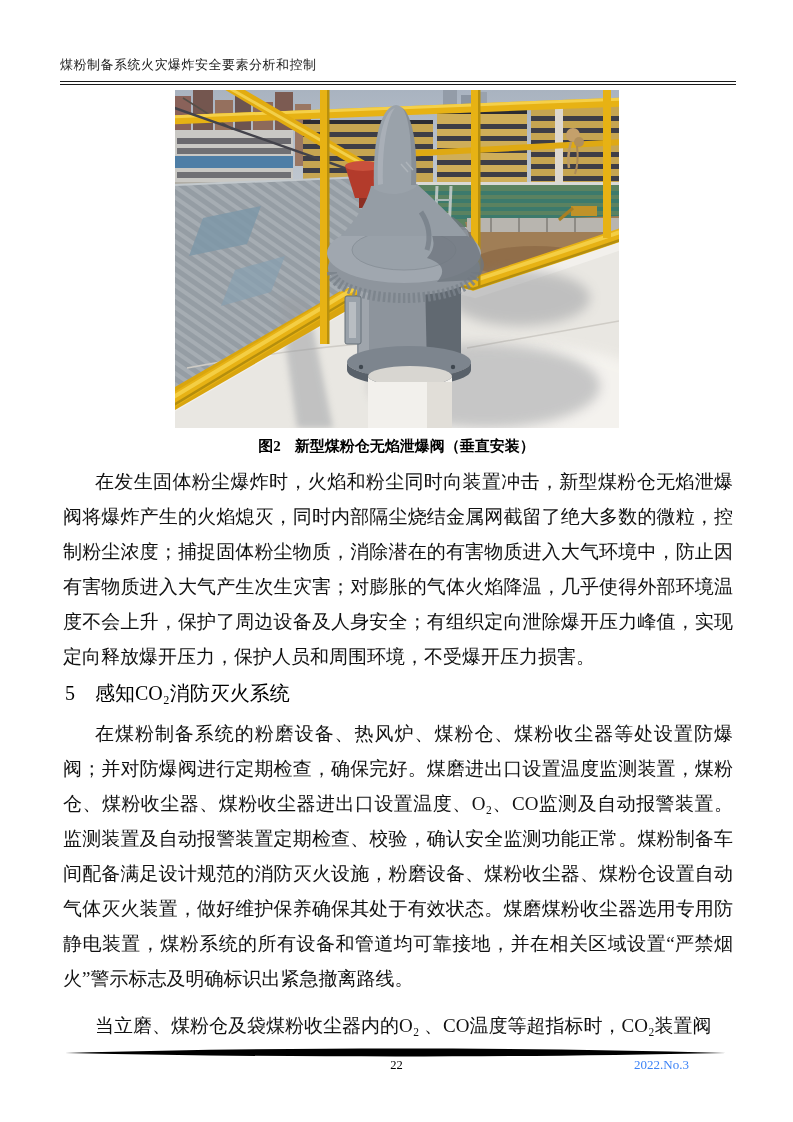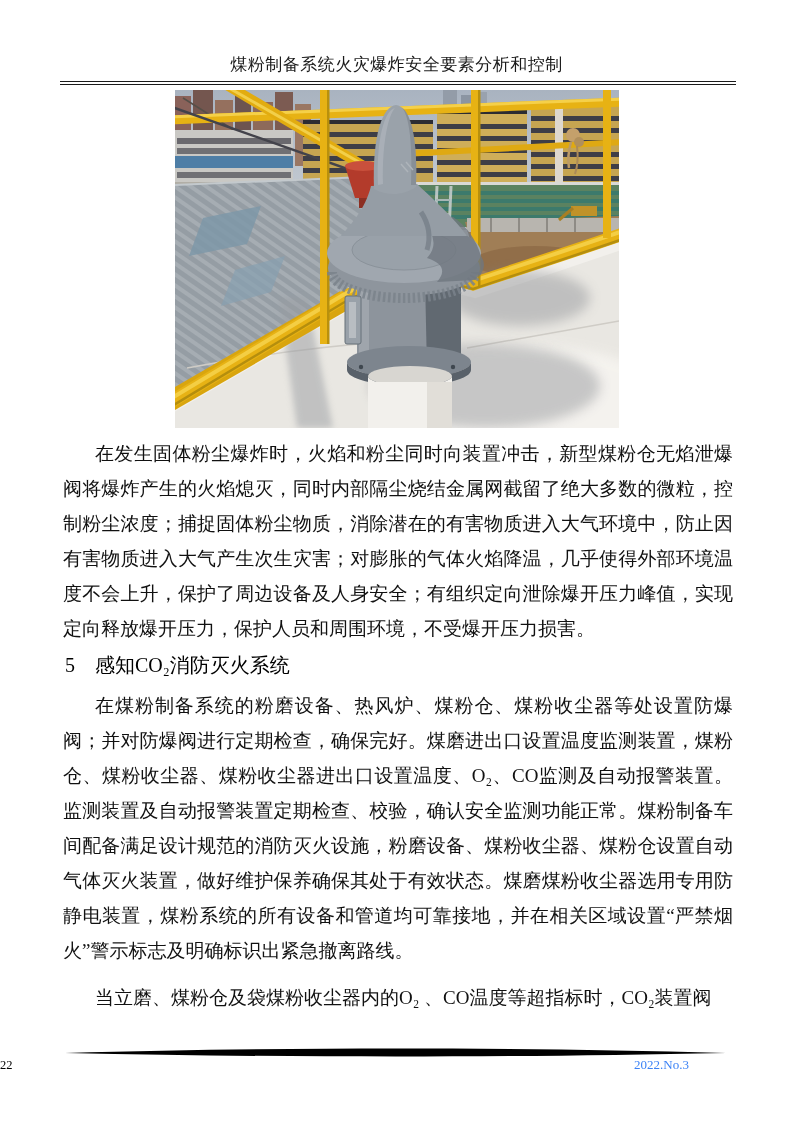--- a/index.html
+++ b/index.html
@@ -2,22 +2,22 @@
 <html><head>
 <meta charset="utf-8">
 <style>
   html,body{margin:0;padding:0;}
   body{
     width:793px;height:1122px;position:relative;background:#ffffff;
     font-family:"Liberation Serif","DejaVu Serif",serif;color:#111;
     overflow:hidden;
   }
   .page-title{
-    margin:55px 60px 0 60px;text-align:center;
-    font-size:17px;line-height:20px;letter-spacing:.5px;color:#1a1a1a;
+    margin:55px 60px 0 60px;text-align:left;
+    font-size:13px;line-height:20px;letter-spacing:.5px;color:#1a1a1a;
   }
   .header-rule{
     margin:6px 57px 0 60px;height:2px;
     border-top:1.6px solid #1a1a1a;border-bottom:1.6px solid #1a1a1a;
   }
   figure{margin:5px auto 0 auto;width:444px;}
   figure svg{display:block;width:444px;height:338px;}
   figcaption{
     margin-top:8px;text-align:center;font-weight:bold;
     font-size:15px;line-height:20px;color:#000;
@@ -29,21 +29,21 @@
   }
   .para.p2{margin-top:9px;}
   .para.p3{margin-top:12px;}
   h2.section-heading{
     margin:5px 60px 0 65px;font-size:20px;line-height:28px;
     font-weight:normal;color:#000;
   }
   h2.section-heading .sec-num{margin-right:20px;}
   .footer-bar{position:absolute;left:63px;top:1048px;width:665px;height:9px;}
   .footer-page{
-    position:absolute;left:0;top:1057px;width:100%;
+    position:absolute;left:0;top:1057px;width:100%;text-align:center;
     font-size:12.5px;line-height:16px;color:#000;
   }
   .footer-issue{
     position:absolute;right:104px;top:1056px;
     font-size:13px;line-height:17px;color:#3b82f6;
   }
 </style>
 </head>
 <body>
 
@@ -223,20 +223,23 @@
       <path d="M245,130 Q268,150 252,168 Q276,176 262,192 L300,190 A78,33 0 0 0 306,166 Q298,140 278,127 Z" fill="#6f7780" opacity=".8"></path>
       <path d="M196,96 C190,120 176,134 166,146 L292,146 C282,132 268,118 242,94 Z" fill="#959da5"></path>
       <path d="M199,99 C197,44 208,16 221,15 C234,16 243,44 241,97 C228,106 212,106 199,99 Z" fill="#9aa2aa"></path>
       <path d="M203,95 C201,48 210,20 220,18 C214,24 207,50 208,94 Z" fill="#adb3ba" opacity=".8"></path>
       <path d="M241,95 C243,50 236,22 226,17 C233,22 238,48 236,95 Z" fill="#80888f" opacity=".7"></path>
       <path d="M246,122 Q258,140 252,160" fill="none" stroke="#6d757e" stroke-width="5" opacity=".6"></path>
       <line x1="226" y1="74" x2="233" y2="82" stroke="#aeb4ba" stroke-width="1.5"></line>
       <line x1="231" y1="72" x2="238" y2="80" stroke="#aeb4ba" stroke-width="1.5"></line>
     </g>
   </svg>
+  <figcaption>
+    <span class="cap-label">图2</span><span>新型煤粉仓无焰泄爆阀（垂直安装）</span>
+  </figcaption>
 </figure>
 
 <p class="para p1">在发生固体粉尘爆炸时，火焰和粉尘同时向装置冲击，新型煤粉仓无焰泄爆阀将爆炸产生的火焰熄灭，同时内部隔尘烧结金属网截留了绝大多数的微粒，控制粉尘浓度；捕捉固体粉尘物质，消除潜在的有害物质进入大气环境中，防止因有害物质进入大气产生次生灾害；对膨胀的气体火焰降温，几乎使得外部环境温度不会上升，保护了周边设备及人身安全；有组织定向泄除爆开压力峰值，实现定向释放爆开压力，保护人员和周围环境，不受爆开压力损害。</p>
 
 <h2 class="section-heading">
   <span class="sec-num">5</span><span>感知CO₂消防灭火系统</span>
 </h2>
 
 <p class="para p2">在煤粉制备系统的粉磨设备、热风炉、煤粉仓、煤粉收尘器等处设置防爆阀；并对防爆阀进行定期检查，确保完好。煤磨进出口设置温度监测装置，煤粉仓、煤粉收尘器、煤粉收尘器进出口设置温度、O₂、CO监测及自动报警装置。监测装置及自动报警装置定期检查、校验，确认安全监测功能正常。煤粉制备车间配备满足设计规范的消防灭火设施，粉磨设备、煤粉收尘器、煤粉仓设置自动气体灭火装置，做好维护保养确保其处于有效状态。煤磨煤粉收尘器选用专用防静电装置，煤粉系统的所有设备和管道均可靠接地，并在相关区域设置“严禁烟火”警示标志及明确标识出紧急撤离路线。</p>
 <p class="para p3">当立磨、煤粉仓及袋煤粉收尘器内的O₂ 、CO温度等超指标时，CO₂装置阀</p>

